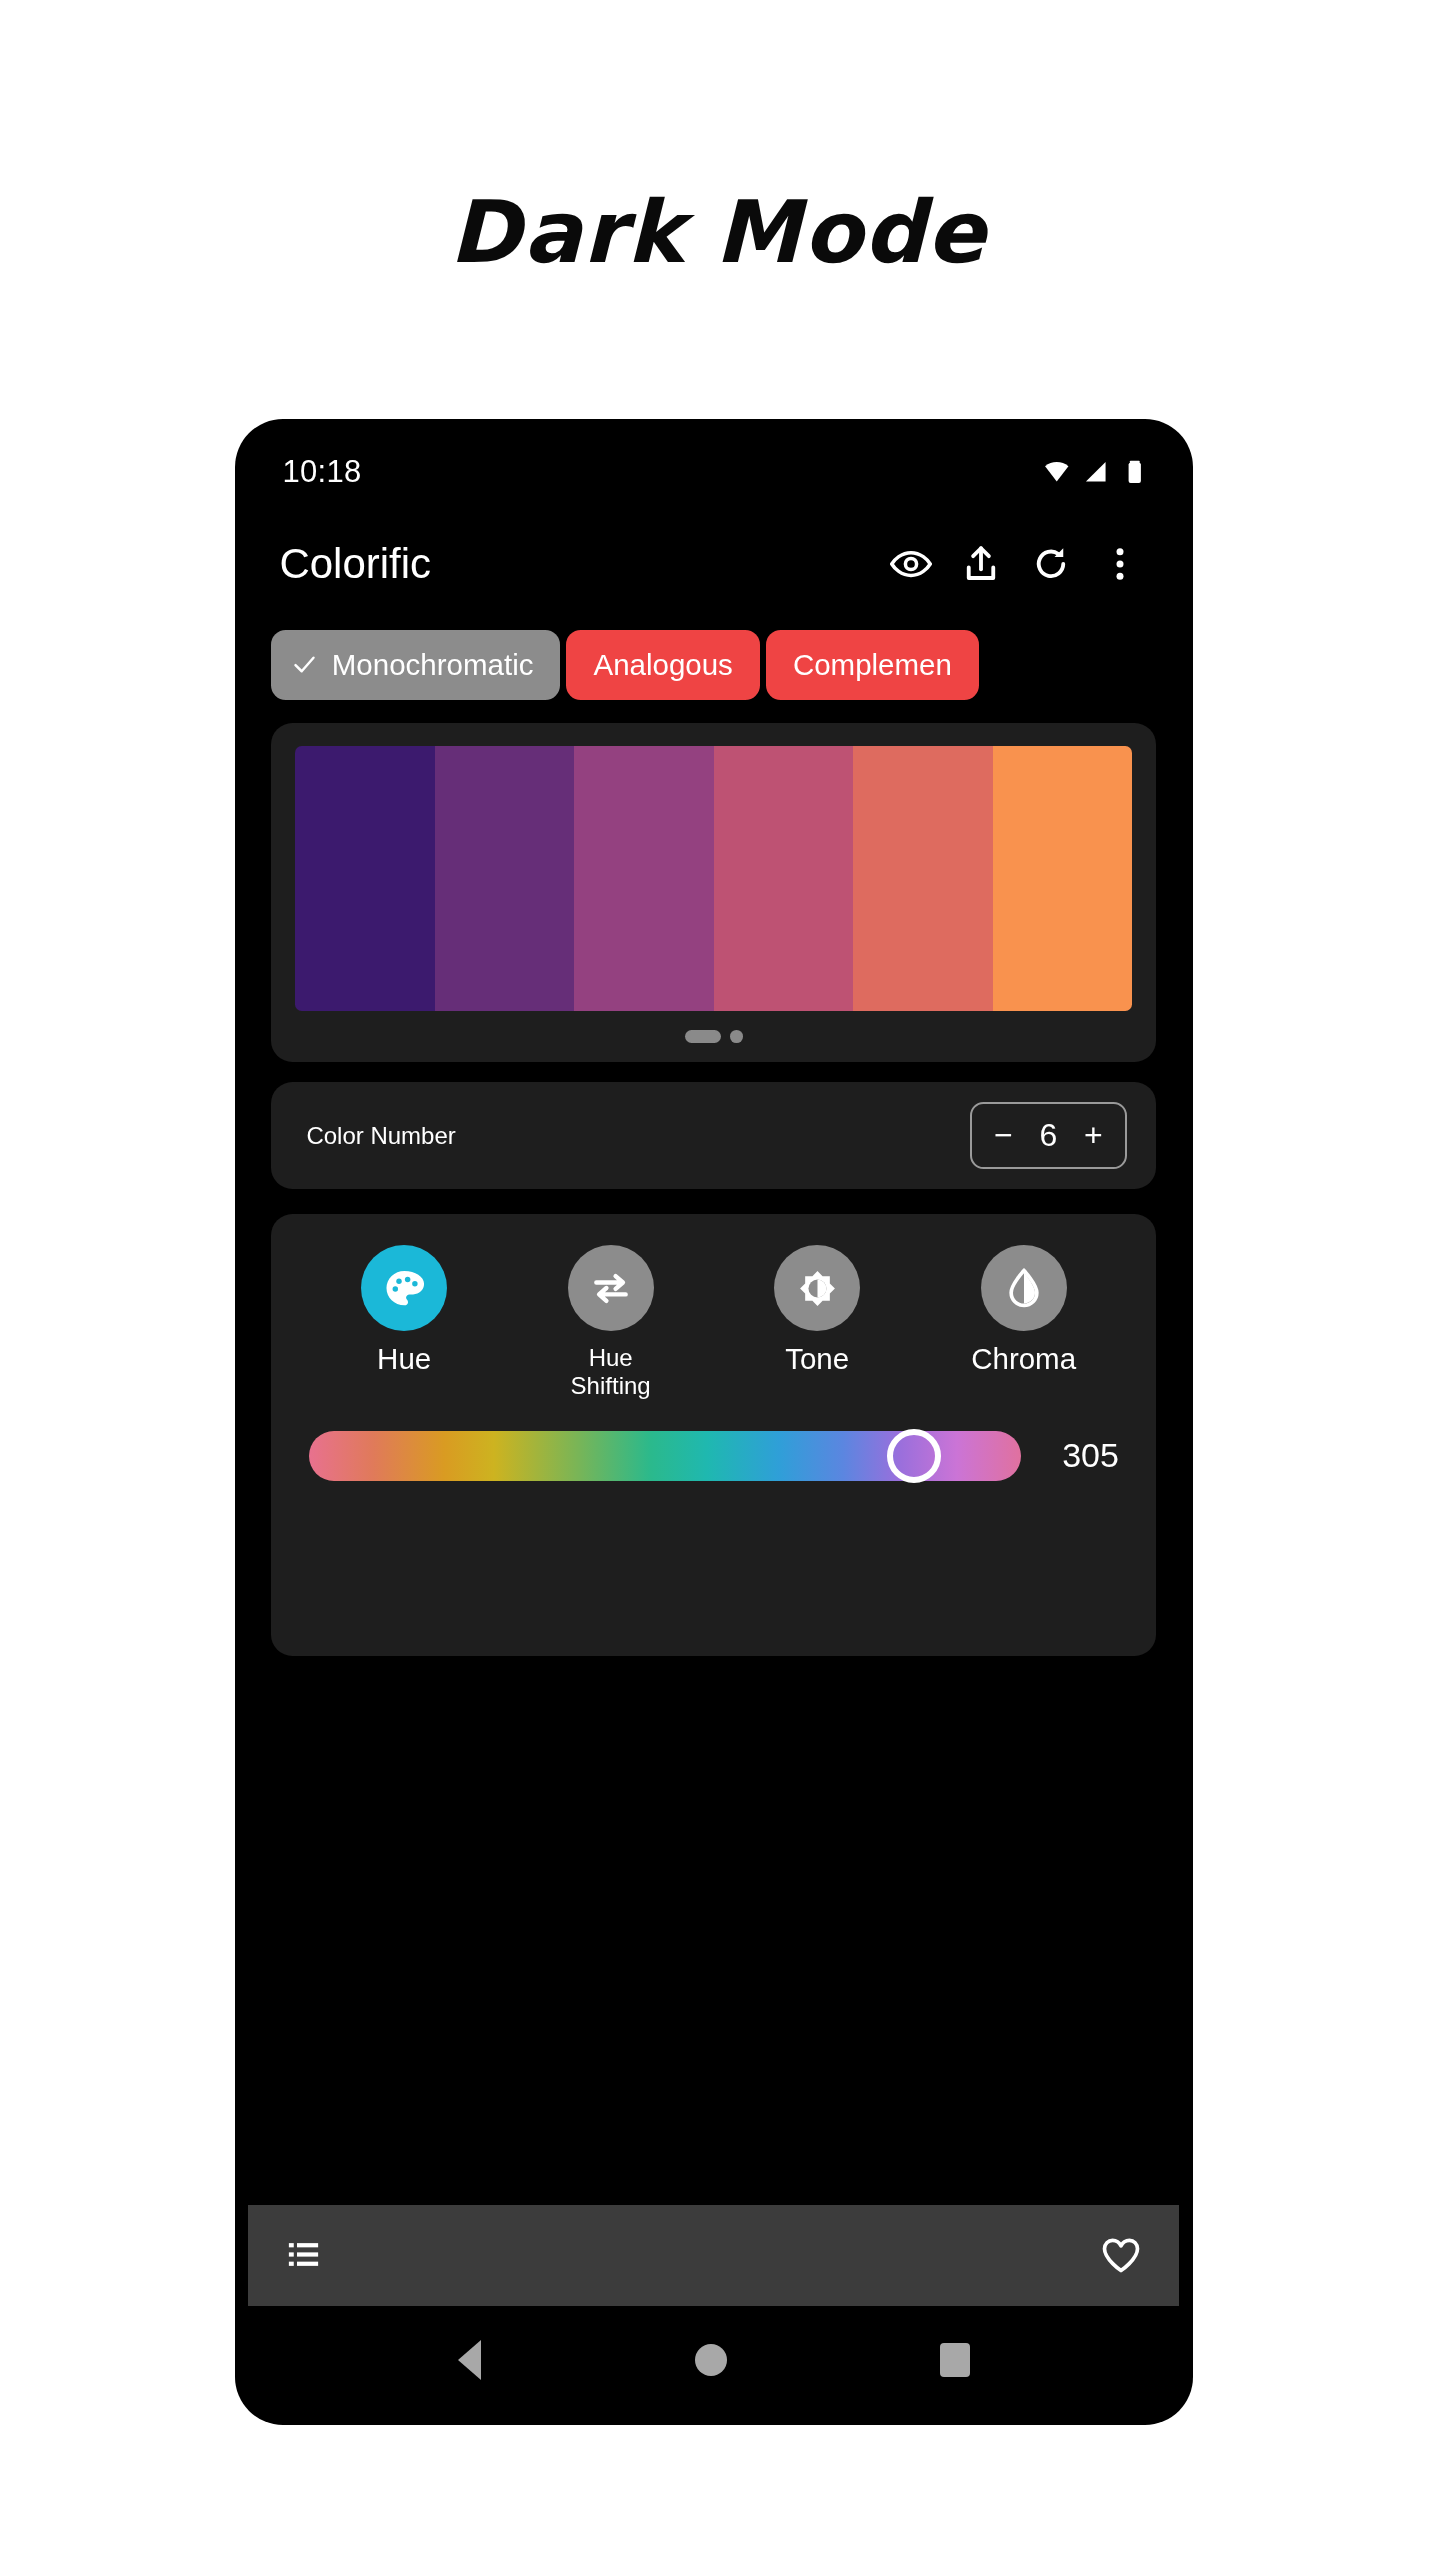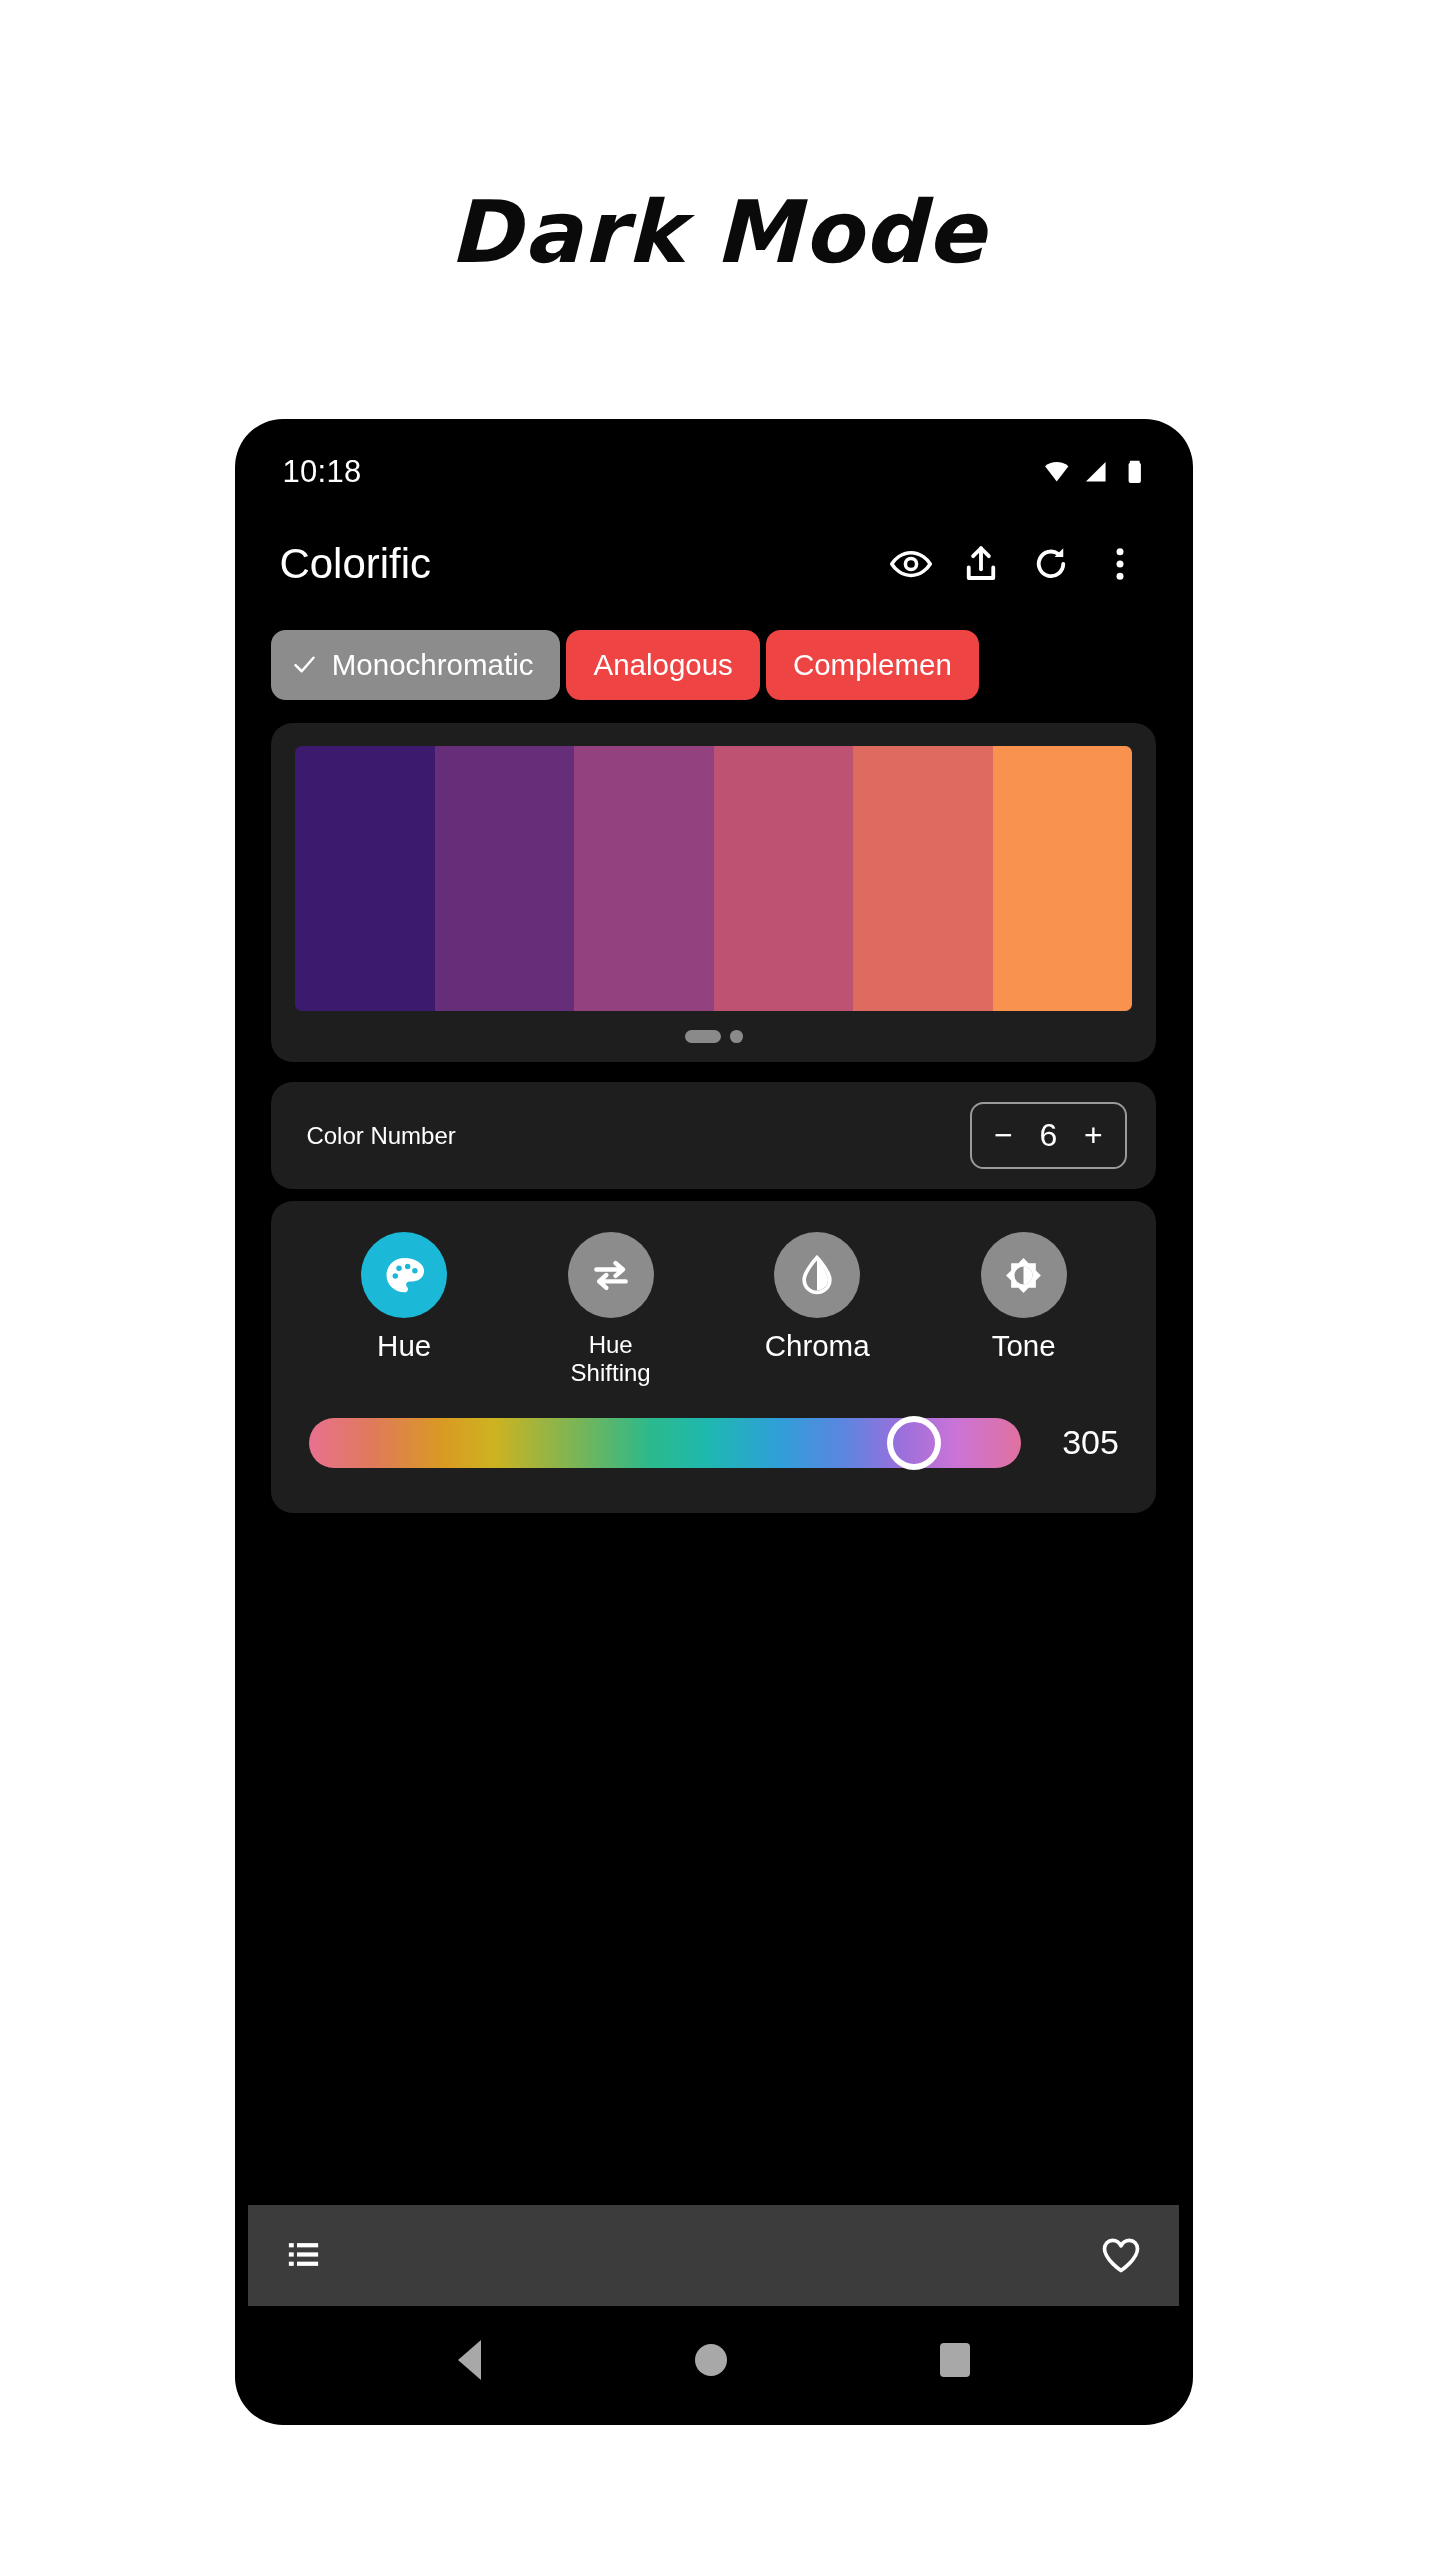--- a/index.html
+++ b/index.html
@@ -216,22 +216,22 @@
   }
   .step-value {
     min-width: 43px;
     text-align: center;
     color: #ffffff;
     font-size: 32px;
   }
 
   
   .tools-card {
-    margin-top: 12px;
-    height: 312px;
+    margin-top: 25px;
+    height: 442px;
     padding: 31px 29.5px 0 29.5px;
     display: flex;
     flex-direction: column;
   }
   .tool-row {
     display: flex;
     justify-content: space-around;
     align-items: flex-start;
   }
   .tool {
@@ -475,37 +475,37 @@
               </svg>
             </div>
             <div class="tool-label small">
               <div>Hue</div>
               <div>Shifting</div>
             </div>
           </div>
 
           <div class="tool">
             <div class="tool-circle">
-              <svg width="44" height="44" viewBox="0 0 24 24">
-                <path d="M12 2.5 C12 2.5 5 10 5 14.6 C5 18.5 8.1 21.5 12 21.5 C15.9 21.5 19 18.5 19 14.6 C19 10 12 2.5 12 2.5 Z" fill="none" stroke="#fff" stroke-width="2"></path>
-                <path d="M12 3.6 L12 20.4 C15.4 20.4 18 17.9 18 14.6 C18 10.8 12 3.6 12 3.6 Z" fill="#fff"></path>
-              </svg>
-            </div>
-            <div class="tool-label">Chroma</div>
-          </div>
-
-          <div class="tool">
-            <div class="tool-circle">
               <svg width="47" height="47" viewBox="0 0 24 24">
                 <path d="M12 1.8 L14.6 4.4 L18.3 4.4 L18.3 8.1 L20.9 10.7 L18.3 13.3 L18.3 17 L14.6 17 L12 19.6 L9.4 17 L5.7 17 L5.7 13.3 L3.1 10.7 L5.7 8.1 L5.7 4.4 L9.4 4.4 Z" fill="#fff" transform="translate(0,1.3)"></path>
                 <circle cx="12" cy="12" r="4.6" fill="#8c8c8c"></circle>
                 <path d="M12 7.4 A4.6 4.6 0 0 1 12 16.6 Z" fill="#fff"></path>
               </svg>
             </div>
             <div class="tool-label">Tone</div>
+          </div>
+
+          <div class="tool">
+            <div class="tool-circle">
+              <svg width="44" height="44" viewBox="0 0 24 24">
+                <path d="M12 2.5 C12 2.5 5 10 5 14.6 C5 18.5 8.1 21.5 12 21.5 C15.9 21.5 19 18.5 19 14.6 C19 10 12 2.5 12 2.5 Z" fill="none" stroke="#fff" stroke-width="2"></path>
+                <path d="M12 3.6 L12 20.4 C15.4 20.4 18 17.9 18 14.6 C18 10.8 12 3.6 12 3.6 Z" fill="#fff"></path>
+              </svg>
+            </div>
+            <div class="tool-label">Chroma</div>
           </div>
 
         </div>
 
         <div class="slider-row">
           <div class="slider-track">
             <div class="slider-thumb" style="left: 85%;"></div>
           </div>
           <div class="slider-value">305</div>
         </div>

